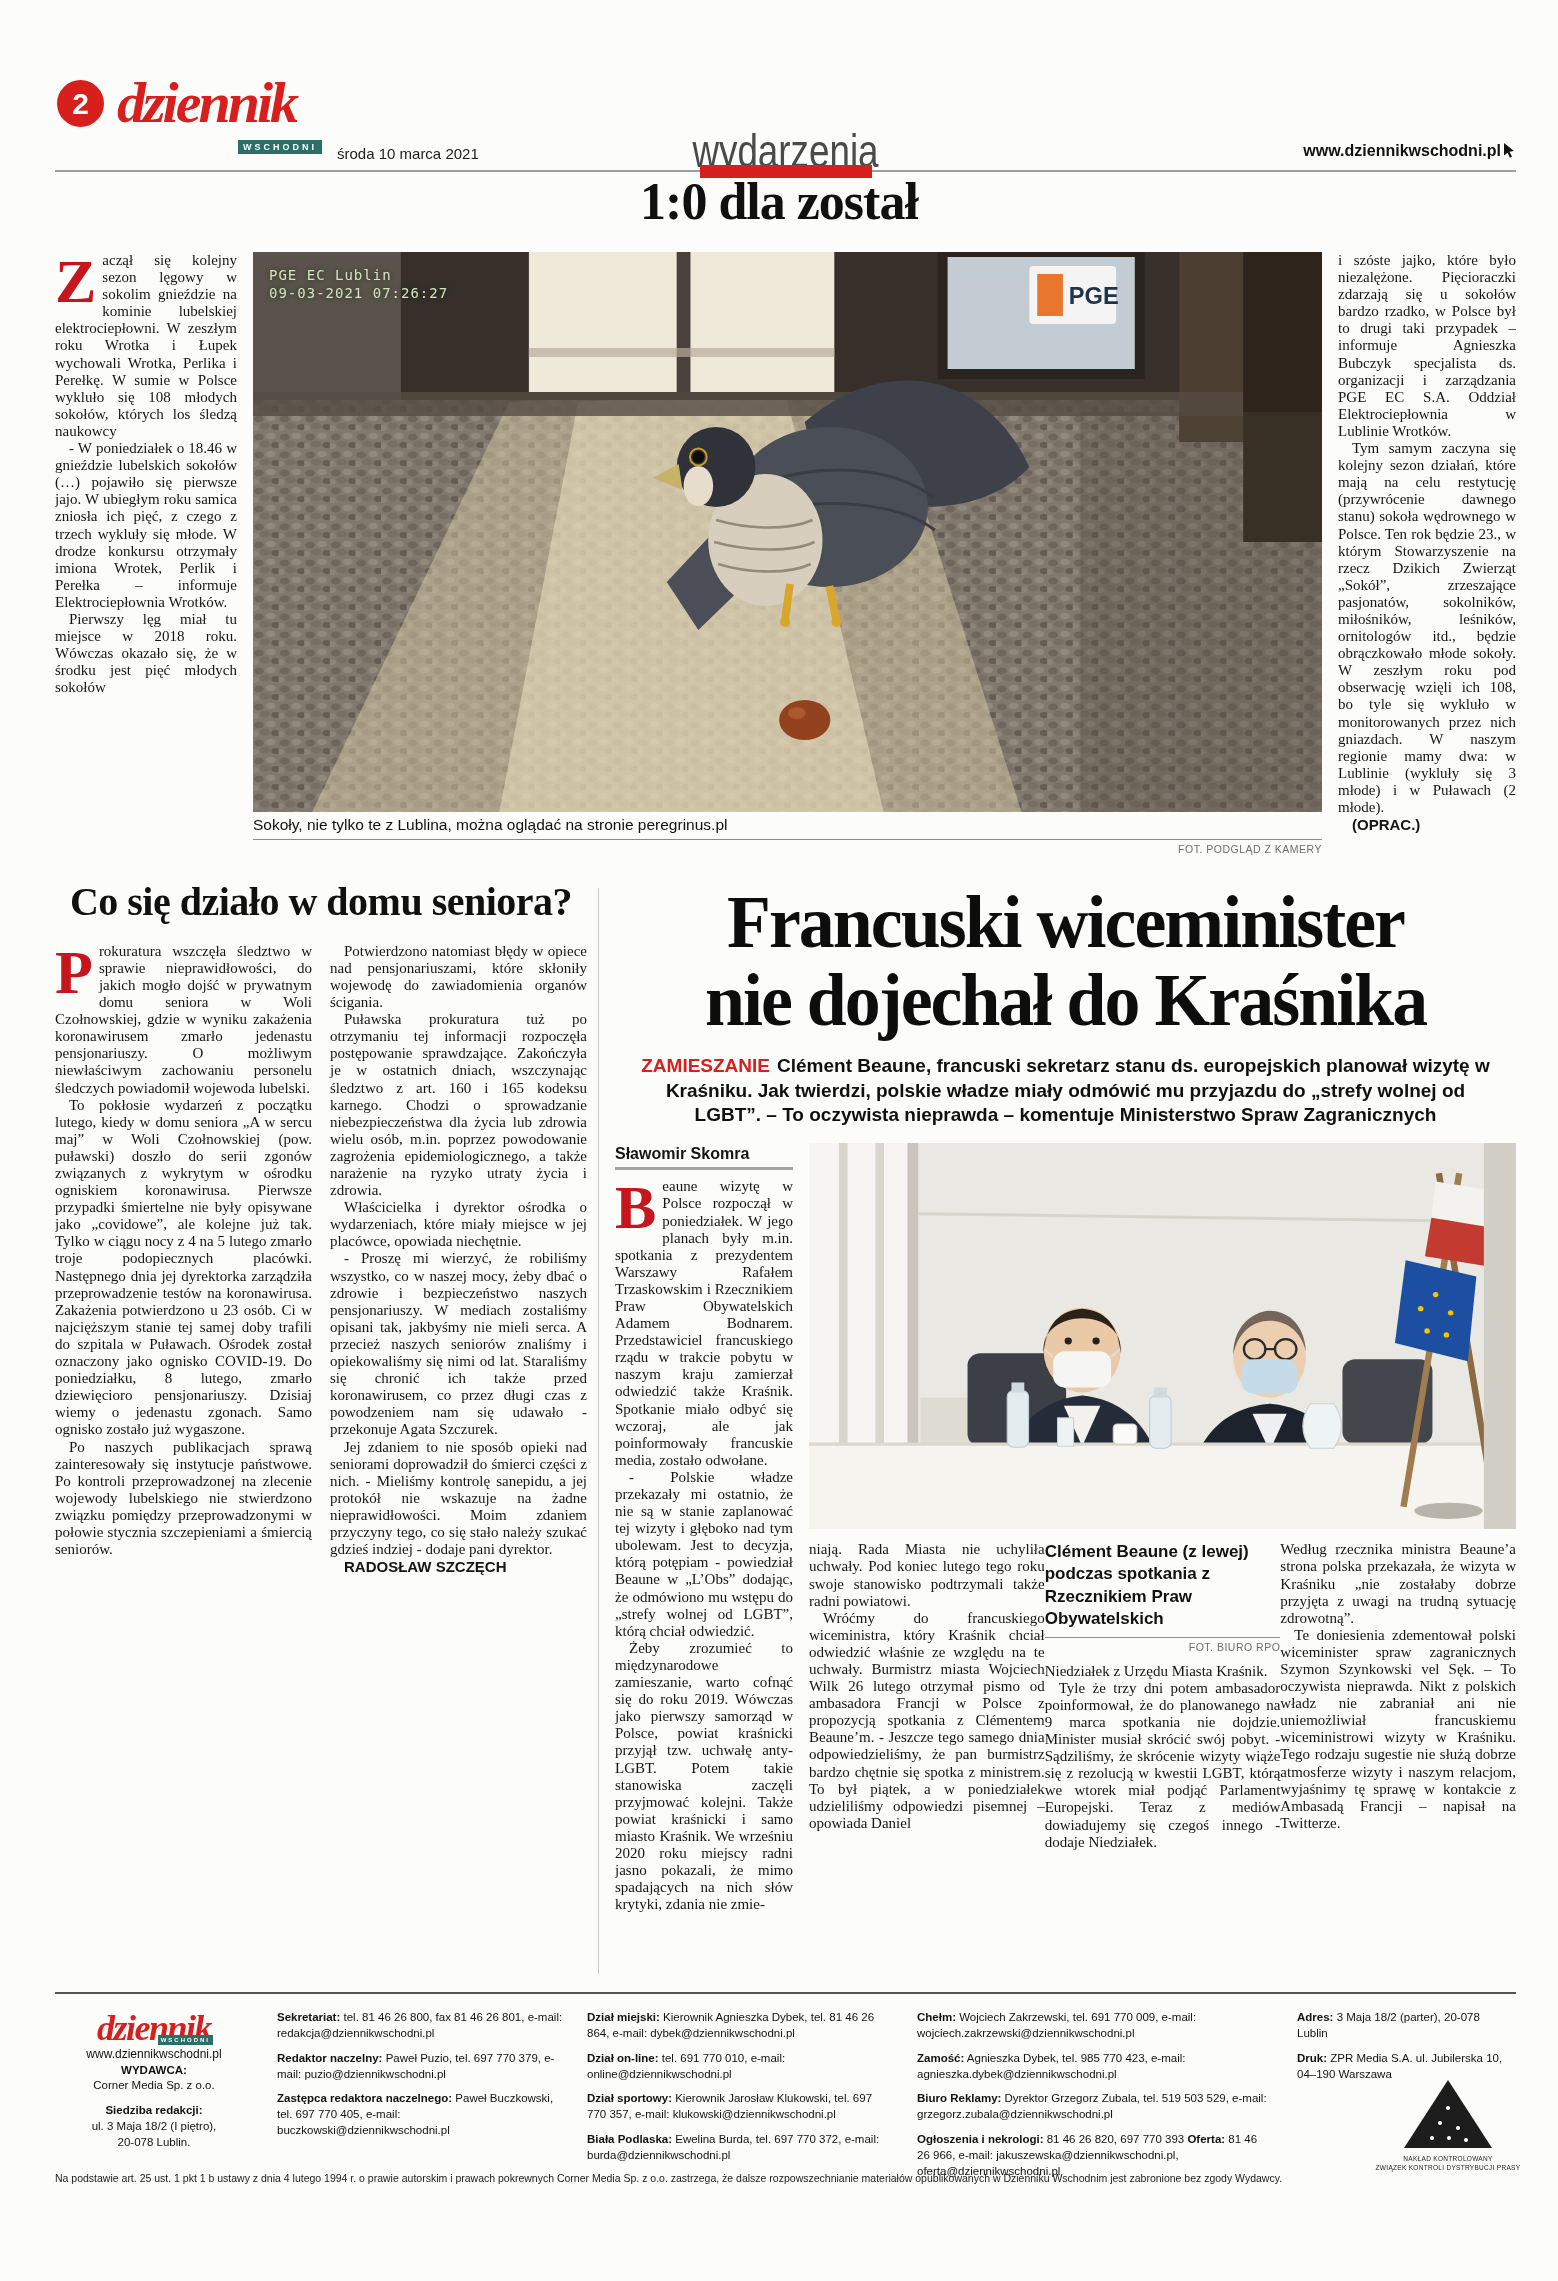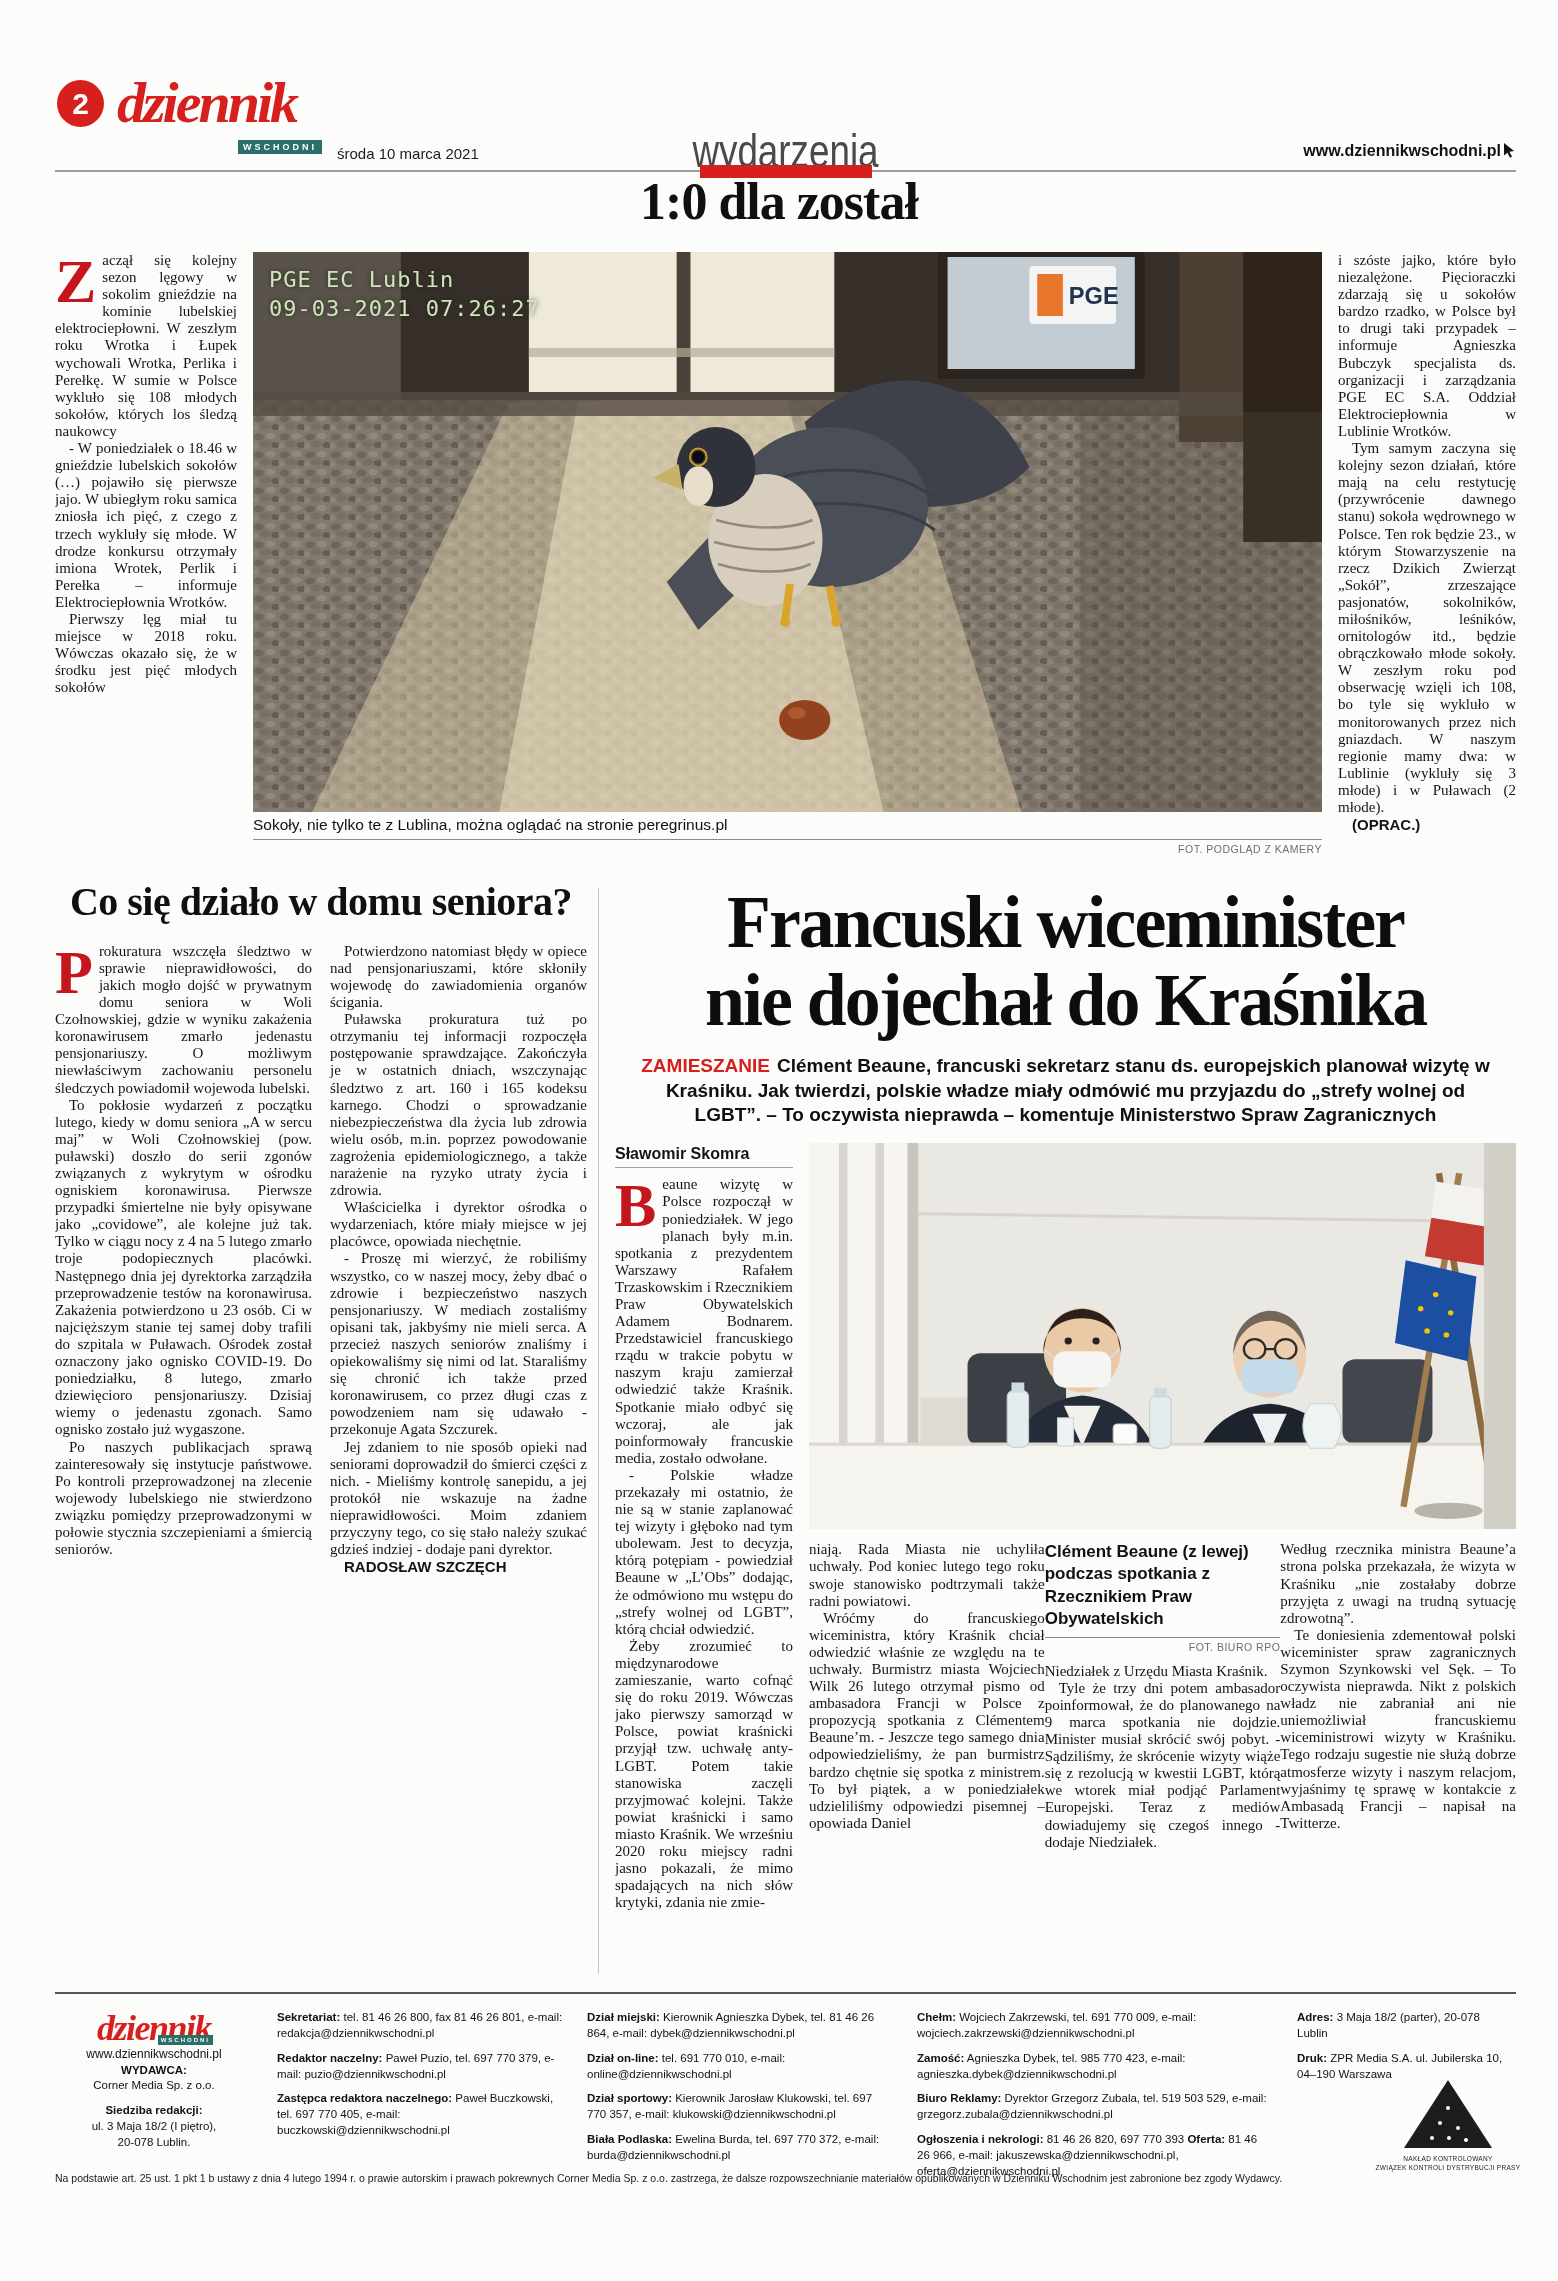--- a/index.html
+++ b/index.html
@@ -34,21 +34,21 @@
   .drop{float:left;font:bold 62px/0.8 "Liberation Serif",serif;color:#c5161d;padding:5px 6px 0 0;}
   .drop:empty{display:none;padding:0;}
 
   
   .top-story{position:absolute;top:252px;left:55px;right:42px;height:624px;display:flex;gap:16px;overflow:hidden;}
   .tcol1{width:182px;flex:none;}
   .tcol2{width:178px;flex:none;}
   .falcon-fig{flex:1;position:relative;margin:0;}
   .falcon-svg{display:block;width:100%;height:560px;}
   .cam-overlay{position:absolute;top:14px;left:16px;font-family:"DejaVu Sans Mono",monospace;
-               font-size:22px;line-height:1.3;letter-spacing:1px;color:#cfe6bb;
+               font-size:14px;line-height:1.3;letter-spacing:1px;color:#cfe6bb;
                text-shadow:0 0 5px rgba(20,20,10,.65);}
   .cap-main{font:15.5px "Liberation Sans",sans-serif;color:#111;padding:4px 0 5px;
             border-bottom:1.5px solid #8a8a8a;}
   .cap-credit{display:block;text-align:right;font:10.5px "Liberation Sans",sans-serif;
               color:#6e6e6e;letter-spacing:.5px;padding-top:3px;}
   .oprac{text-align:right;font:bold 13px "Liberation Sans",sans-serif;margin-top:6px;}
 
   
   .senior-story{position:absolute;top:880px;left:55px;width:532px;height:1098px;overflow:hidden;}
   .h2-senior{margin:0 10px 18px;text-align:center;font:bold 40px/1.12 "Liberation Serif",serif;
@@ -60,21 +60,21 @@
 
   
   .french-story{position:absolute;top:880px;left:615px;right:42px;height:1098px;overflow:hidden;}
   .h2-french{margin:4px 0 0;text-align:center;font:bold 74px/1.05 "Liberation Serif",serif;
              letter-spacing:-2px;color:#0d0d0d;transform:scaleX(.97);}
   .lede{width:95%;margin:15px auto 0;text-align:center;
         font:bold 19px/1.28 "Liberation Sans",sans-serif;color:#101010;}
   .kicker{color:#d7201d;margin-right:7px;}
   .fr-body{display:flex;gap:16px;margin-top:16px;height:838px;overflow:hidden;}
   .fcolA{width:178px;flex:none;}
-  .byline-sk{font:bold 16px "Liberation Sans",sans-serif;border-bottom:1px solid #a3a3a3;
+  .byline-sk{font:bold 16px "Liberation Sans",sans-serif;border-bottom:3px solid #a3a3a3;
              padding:2px 0 4px;margin-bottom:8px;}
   .fr-right{flex:1;display:flex;flex-direction:column;min-width:0;}
   .beaune-fig{margin:0;height:386px;}
   .beaune-svg{display:block;width:100%;height:100%;}
   .fr-sub{display:flex;margin-top:12px;flex:1;overflow:hidden;}
   .fcolB,.fcolC,.fcolD{flex:1;min-width:0;}
   .photo-cap{font:bold 17px/1.3 "Liberation Sans",sans-serif;color:#111;padding-bottom:7px;
              border-bottom:1.5px solid #8a8a8a;}
   .photo-credit{text-align:right;font:10.5px "Liberation Sans",sans-serif;color:#6e6e6e;
                 padding:3px 0 10px;letter-spacing:.5px;}

